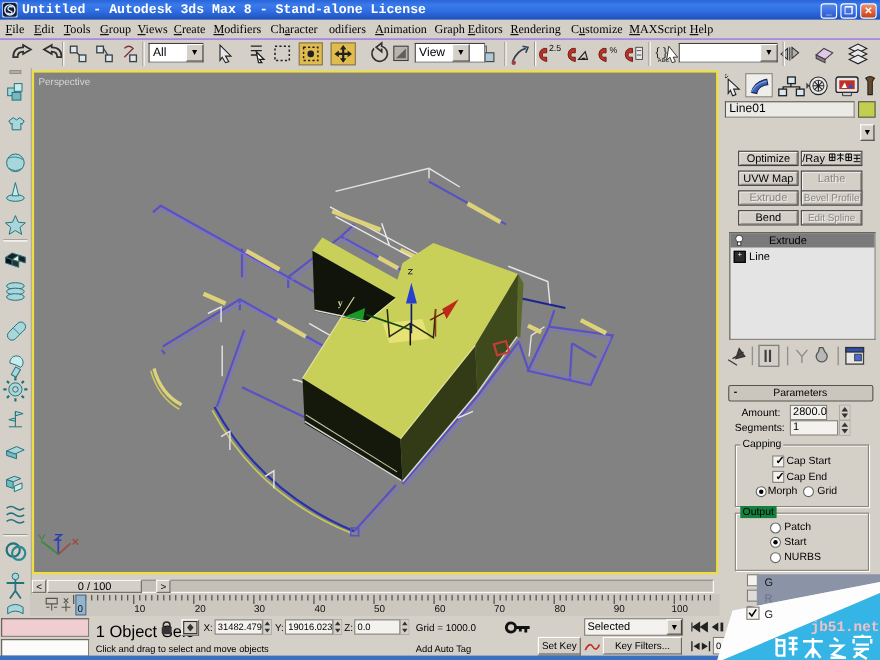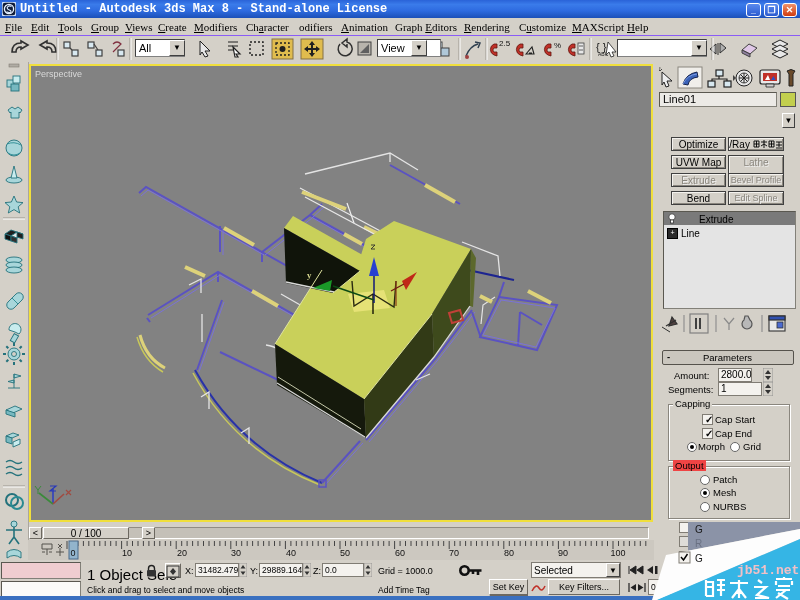--- a/index.html
+++ b/index.html
@@ -467,27 +467,27 @@
     <div class="abs field" style="left:48px;top:366px;width:11px;height:11px;text-align:center;font:bold 10px 'Liberation Sans';line-height:10px">✓</div>
     <div class="abs lab" style="left:61px;top:366px">Cap End</div>
     <div class="abs" style="left:33px;top:380px;width:10px;height:10px;border-radius:50%;background:#fff;border:1px solid #666;box-sizing:border-box">
         <div style="position:absolute;left:2px;top:2px;width:4px;height:4px;border-radius:50%;background:#000"></div>
       </div>
     <div class="abs lab" style="left:44px;top:379px">Morph</div>
     <div class="abs" style="left:76px;top:380px;width:10px;height:10px;border-radius:50%;background:#fff;border:1px solid #666;box-sizing:border-box"></div>
     <div class="abs lab" style="left:89px;top:379px">Grid</div>
 
     <div class="abs" style="left:14px;top:404px;width:120px;height:51px;border:1px solid #8a867e;box-shadow:1px 1px 0 #fff, inset 1px 1px 0 #fff;"></div>
-    <div class="abs lab" style="left:19px;top:398px;background:#ef4444;padding:0 2px">Output</div>
+    <div class="abs lab" style="left:19px;top:398px;background:#15803d;padding:0 2px">Output</div>
     <div class="abs" style="left:46px;top:413px;width:10px;height:10px;border-radius:50%;background:#fff;border:1px solid #666;box-sizing:border-box"></div>
     <div class="abs lab" style="left:59px;top:412px">Patch</div>
     <div class="abs" style="left:46px;top:426px;width:10px;height:10px;border-radius:50%;background:#fff;border:1px solid #666;box-sizing:border-box">
         <div style="position:absolute;left:2px;top:2px;width:4px;height:4px;border-radius:50%;background:#000"></div>
       </div>
-    <div class="abs lab" style="left:59px;top:425px">Mesh</div>
+    <div class="abs lab" style="left:59px;top:425px">Start</div>
     <div class="abs" style="left:46px;top:440px;width:10px;height:10px;border-radius:50%;background:#fff;border:1px solid #666;box-sizing:border-box"></div>
     <div class="abs lab" style="left:59px;top:439px">NURBS</div>
 
     <div class="abs field" style="left:25px;top:460px;width:11px;height:11px"></div>
     <div class="abs lab" style="left:42px;top:460px">G</div>
     <div class="abs field" style="left:25px;top:474px;width:11px;height:11px;background:#dedcd8"></div>
     <div class="abs lab" style="left:42px;top:474px;color:#8a867e">R</div>
     <div class="abs field" style="left:25px;top:489px;width:11px;height:11px;text-align:center;font:bold 10px 'Liberation Sans';line-height:10px">✓</div>
     <div class="abs lab" style="left:42px;top:489px">G</div>
   </div>
@@ -644,34 +644,34 @@
           <rect x="1" y="1" width="12" height="11" fill="none" stroke="#333"></rect>
           <path d="M7 3 l3 3.5 l-3 3.5 l-3 -3.5 Z" fill="#333"></path>
         </svg></div>
     <div class="abs lab" style="left:185px;top:6px;font-size:9px">X:</div>
     <div class="abs field" style="left:195px;top:3px;width:44px;height:14px;line-height:13px">31482.479</div>
     <svg class="abs" style="left:239px;top:3px" width="8" height="14" viewBox="0 0 8 14">
         <rect width="8" height="14" fill="#d4d0c8" stroke="#888" stroke-width="0.7"></rect>
         <path d="M4 2 l2.5 3.5 l-5 0 Z M4 12 l2.5 -3.5 l-5 0 Z" fill="#333"></path>
       </svg>
     <div class="abs lab" style="left:250px;top:6px;font-size:9px">Y:</div>
-    <div class="abs field" style="left:259px;top:3px;width:44px;height:14px;line-height:13px">29889.164</div>
+    <div class="abs field" style="left:259px;top:3px;width:44px;height:14px;line-height:13px">19016.023</div>
     <svg class="abs" style="left:303px;top:3px" width="8" height="14" viewBox="0 0 8 14">
         <rect width="8" height="14" fill="#d4d0c8" stroke="#888" stroke-width="0.7"></rect>
         <path d="M4 2 l2.5 3.5 l-5 0 Z M4 12 l2.5 -3.5 l-5 0 Z" fill="#333"></path>
       </svg>
     <div class="abs lab" style="left:313px;top:6px;font-size:9px">Z:</div>
     <div class="abs field" style="left:322px;top:3px;width:42px;height:14px;line-height:13px">0.0</div>
     <svg class="abs" style="left:364px;top:3px" width="8" height="14" viewBox="0 0 8 14">
         <rect width="8" height="14" fill="#d4d0c8" stroke="#888" stroke-width="0.7"></rect>
         <path d="M4 2 l2.5 3.5 l-5 0 Z M4 12 l2.5 -3.5 l-5 0 Z" fill="#333"></path>
       </svg>
     <div class="abs lab" style="left:378px;top:6px;font-size:9px">Grid = 1000.0</div>
     <div class="abs lab" style="left:87px;top:25px;font-size:8.5px">Click and drag to select and move objects</div>
-    <div class="abs lab" style="left:378px;top:25px;font-size:8.5px">Add Time Tag</div>
+    <div class="abs lab" style="left:378px;top:25px;font-size:8.5px">Add Auto Tag</div>
     <svg class="abs" style="left:458px;top:3px" width="26" height="15" viewBox="0 0 26 15">
         <circle cx="6.5" cy="7.5" r="4.2" fill="none" stroke="#111" stroke-width="2.6"></circle>
         <path d="M10.5 7.5 h13 m-3.5 0 v4.5 m-5 -4.5 v3.5" stroke="#111" stroke-width="2.6" fill="none"></path>
       </svg>
     <div class="abs statbtn" style="left:489px;top:20px;width:39px;height:16px;font:9px 'Liberation Sans';text-align:center;line-height:15px">Auto Key</div>
     <div class="abs statbtn" style="left:489px;top:19px;width:39px;height:16px;font:9px 'Liberation Sans';text-align:center;line-height:15px">Set Key</div>
     <div class="abs field" style="left:531px;top:2px;width:90px;height:16px;line-height:15px;font-size:10px">Selected</div>
     <div class="abs ddarr" style="left:606px;top:3px;width:14px;height:14px;">▼</div>
     <svg class="abs" style="left:531px;top:20px" width="15" height="15" viewBox="0 0 15 15">
         <path d="M1 11 Q5 3 8 8 T14 6" fill="none" stroke="#c03028" stroke-width="1.5"></path>

